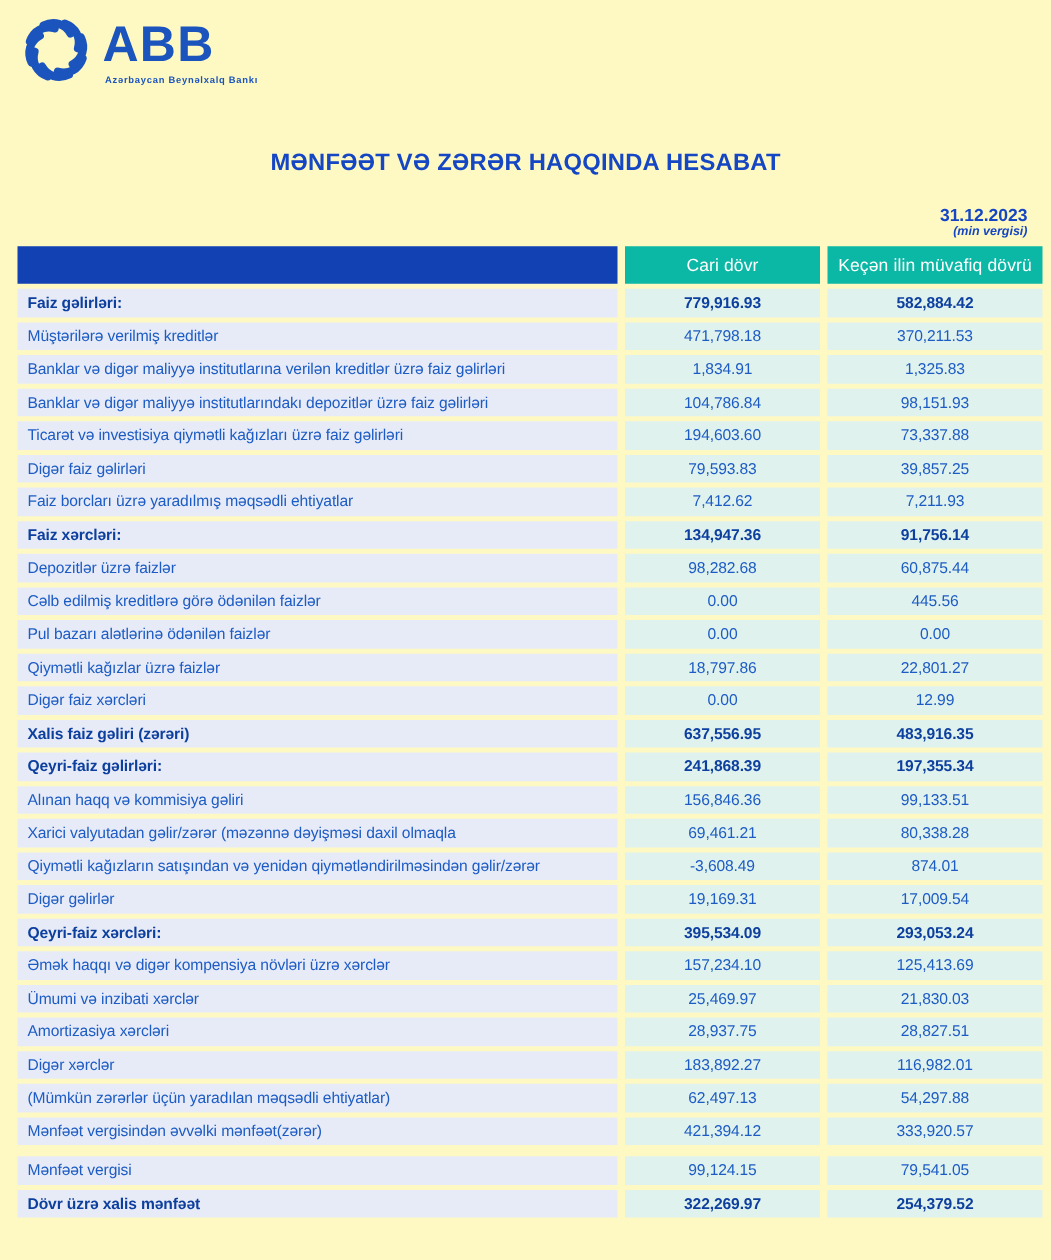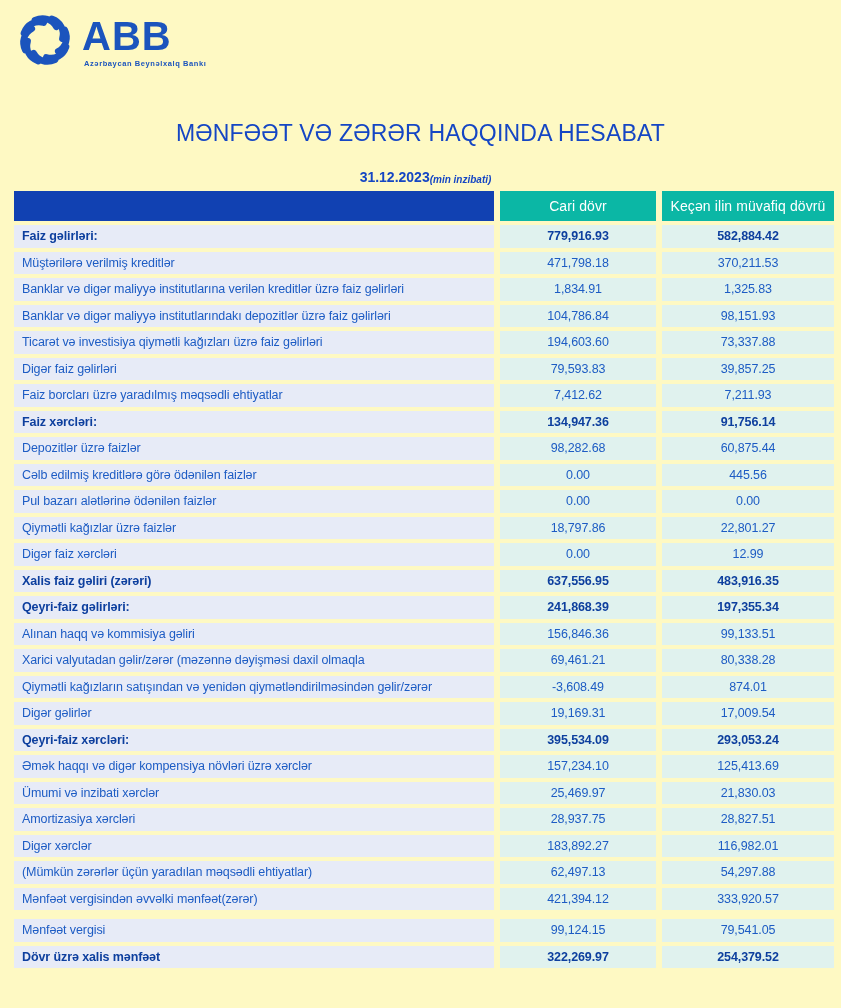--- a/index.html
+++ b/index.html
@@ -31,26 +31,26 @@
     color:var(--blue-logo); letter-spacing:1px;
   }
   .logo-tagline{
     font-size:7.5px; color:var(--blue-logo); letter-spacing:.6px;
     margin-top:3px; padding-left:2px; font-weight:bold;
   }
 
   
   .report-title{
     margin-top:40px; text-align:center;
-    font-size:23px; font-weight:normal; color:var(--blue-title);
+    font-size:19px; font-weight:bold; color:var(--blue-title);
     letter-spacing:.2px;
   }
   .meta-row{
-    margin:22px 4px 6px 14px;
-    display:flex; justify-content:center; align-items:flex-end;
+    margin:22px 19px 6px 14px;
+    display:flex; justify-content:center; align-items:flex-end;flex-direction:column;
   }
   .report-date{ font-size:14px; font-weight:bold; color:var(--blue-title); }
   .unit-note{ font-size:10px; font-style:italic; color:var(--blue-title); font-weight:bold; }
 
   
   .fin-table{ margin-left:14px; width:820px; }
   .trow{
     display:grid;
     grid-template-columns:480px 156px 172px;
     column-gap:6px;
@@ -103,21 +103,21 @@
     <div class="logo-textblock">
       <div class="logo-brand">ABB</div>
       <div class="logo-tagline">Azərbaycan Beynəlxalq Bankı</div>
     </div>
   </div>
 
   <div class="report-title">MƏNFƏƏT VƏ ZƏRƏR HAQQINDA HESABAT</div>
 
   <div class="meta-row">
     <div class="report-date">31.12.2023</div>
-    <div class="unit-note">(min inzibati)</div>
+    <div class="unit-note">(min vergisi)</div>
   </div>
 
   <div class="fin-table">
     <div class="trow thead">
       <div class="cell corner"></div>
       <div class="cell colhead">Cari dövr</div>
       <div class="cell colhead">Keçən ilin müvafiq dövrü</div>
     </div>
     <div id="table-body">
   <div class="trow bold">

